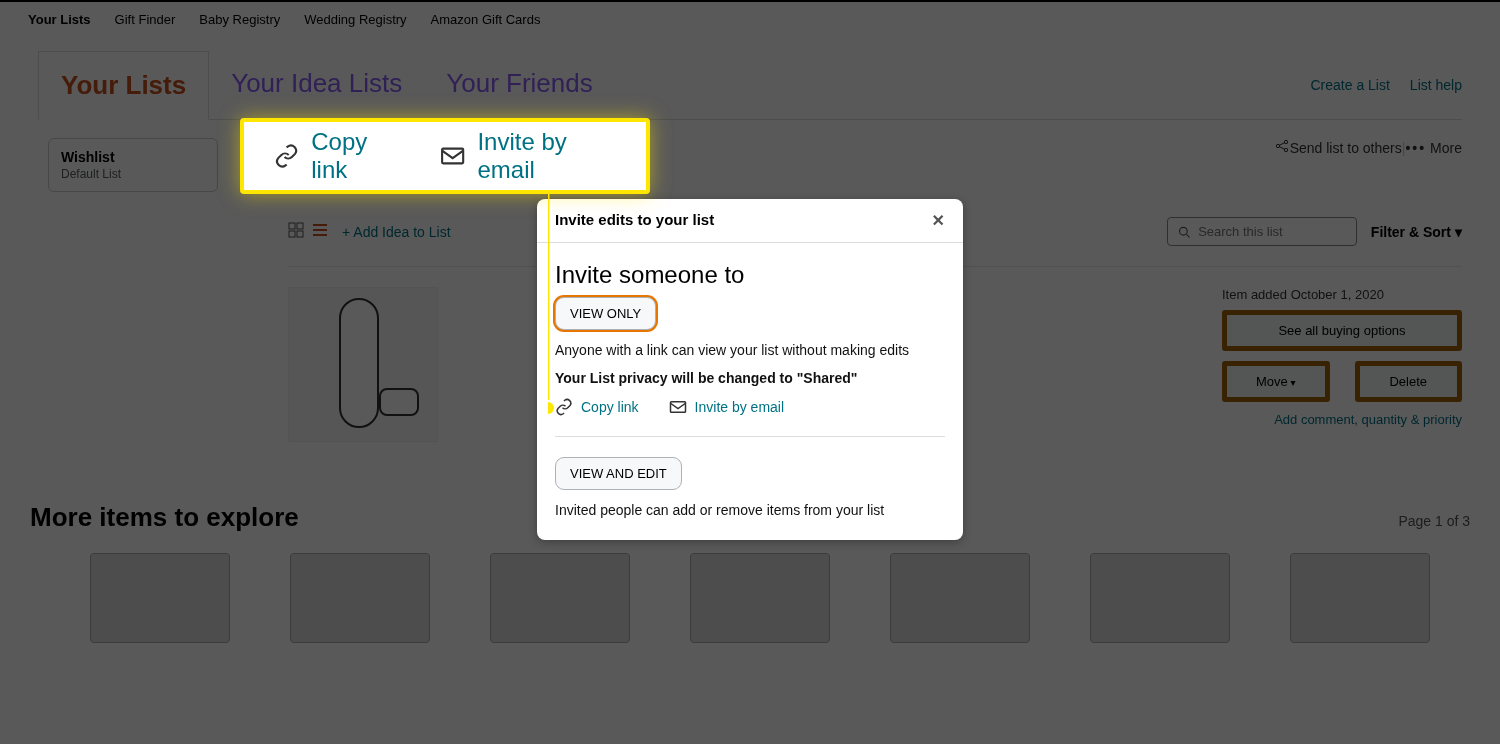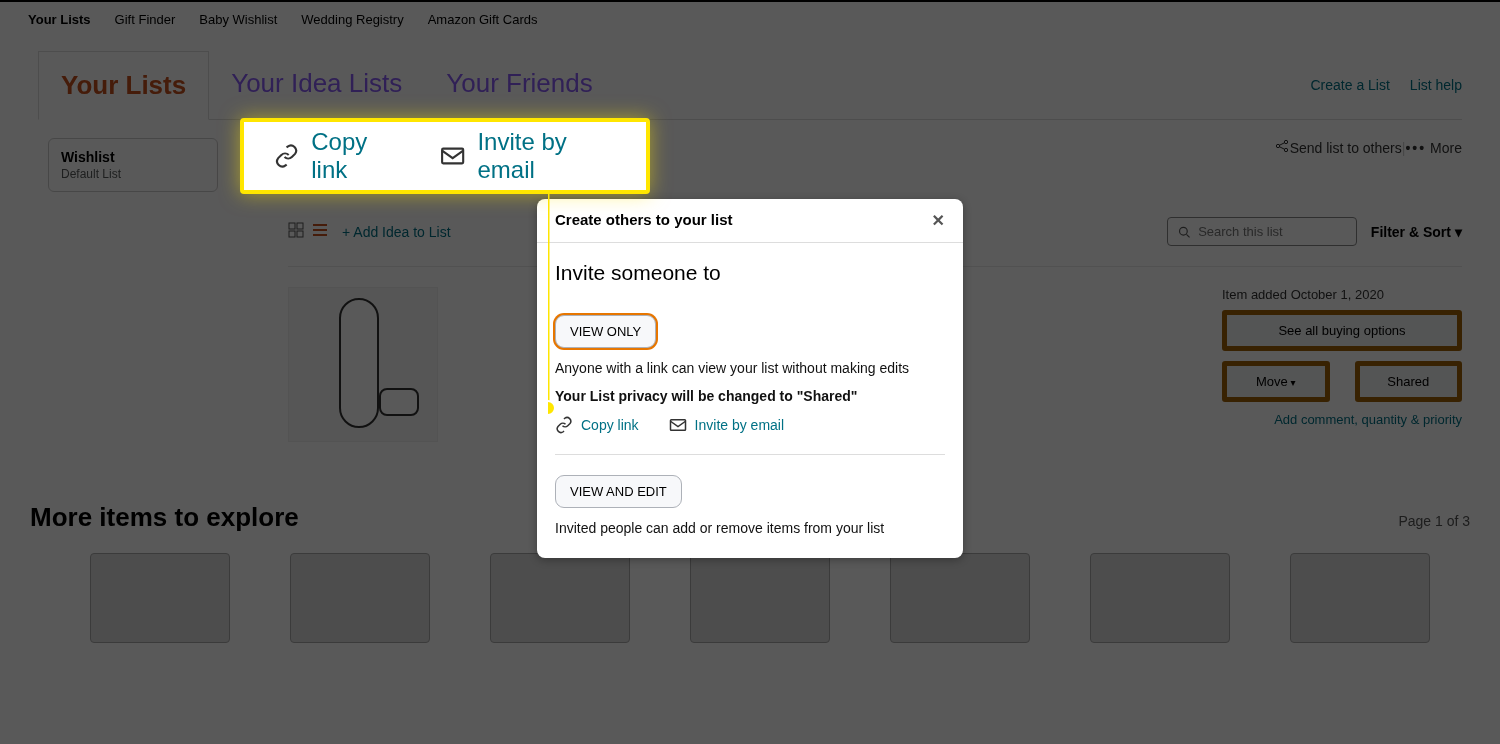--- a/index.html
+++ b/index.html
@@ -68,37 +68,37 @@
     .highlight-box { position: absolute; left: 240px; top: 118px; width: 410px; height: 76px; background: #fff; border: 4px solid #ffe600; border-radius: 4px; z-index: 200; display: flex; align-items: center; gap: 40px; padding: 0 30px; box-shadow: 0 0 20px rgba(255,230,0,0.5); }
     .highlight-box .hl-item { display: flex; align-items: center; gap: 12px; color: #007185; font-size: 24px; }
     .highlight-box svg { width: 28px; height: 28px; }
     .leader-line { position: absolute; z-index: 190; left: 548px; top: 194px; }
     
     
     .modal { position: absolute; left: 537px; top: 199px; width: 426px; background: #fff; border-radius: 8px; z-index: 150; box-shadow: 0 2px 8px rgba(0,0,0,0.3); }
     .modal-header { display: flex; justify-content: space-between; padding: 12px 18px; border-bottom: 1px solid #ddd; font-weight: bold; font-size: 15px; }
     .close-x { cursor: pointer; font-size: 16px; color: #555; }
     .modal-body { padding: 18px; }
-    .modal h3 { font-size: 21px; font-weight: normal; margin-bottom: 30px; }
+    .modal h3 { font-size: 24px; font-weight: normal; margin-bottom: 8px; }
     .pill-btn { display: inline-block; padding: 8px 14px; border: 1px solid #adb1b8; border-radius: 9px; background: #f7f8fa; font-size: 13px; box-shadow: 0 0 0 2px #e77600; }
     .pill-btn.plain { box-shadow: none; }
     .note { font-size: 14px; margin: 12px 0 4px; color: #111; }
     .note.bold { font-weight: bold; }
     .inline-links { display: flex; gap: 30px; margin-top: 12px; align-items: center; }
     .inline-links a { color: #007185; text-decoration: none; font-size: 14px; display: flex; align-items: center; gap: 8px; }
     .inline-links svg { width: 18px; height: 18px; }
     .modal-divider { height: 1px; background: #ddd; margin: 20px 0; }
   </style>
 </head>
 <body>
 
 <div class="topnav">
   <a class="bold">Your Lists</a>
   <a>Gift Finder</a>
-  <a>Baby Wishlist</a>
+  <a>Baby Registry</a>
   <a>Wedding Registry</a>
   <a>Amazon Gift Cards</a>
 </div>
 
 <div class="tab-row">
   <div class="tabs">
     <div class="tab active">Your Lists</div>
     <div class="tab">Your Idea Lists</div>
     <div class="tab">Your Friends</div>
   </div>
@@ -167,21 +167,21 @@
     <div class="item-row">
       <div class="item-img">
         <div class="ps5-body"></div>
           <div class="ps5-ctrl"></div>
       </div>
       <div class="item-meta">
         <div class="date">Item added October 1, 2020</div>
         <button class="btn">See all buying options</button>
         <div class="btn-row">
           <button class="btn dropdown-arrow">Move</button>
-          <button class="btn">Shared</button>
+          <button class="btn">Delete</button>
         </div>
         <a class="link-s">Add comment, quantity &amp; priority</a>
       </div>
     </div>
   </div>
 </div>
 
 <div class="more-section">
   <div class="more-header">
     <div class="more-title">More items to explore</div>
@@ -217,21 +217,21 @@
   </div>
 </div>
 
 <svg class="leader-line" width="30" height="220">
   <line x1="0" y1="0" x2="0" y2="214" stroke="#ffe600" stroke-width="3"></line>
   <circle cx="0" cy="214" r="7" fill="#ffe600" stroke="#fff" stroke-width="2"></circle>
 </svg>
 
 <div class="modal">
   <div class="modal-header">
-    <span>Create others to your list</span>
+    <span>Invite edits to your list</span>
     <span class="close-x">✕</span>
   </div>
   <div class="modal-body">
     <h3>Invite someone to</h3>
     <span class="pill-btn">VIEW ONLY</span>
     <div class="note">Anyone with a link can view your list without making edits</div>
     <div class="note bold">Your List privacy will be changed to "Shared"</div>
     <div class="inline-links">
       <a>
         <svg viewBox="0 0 24 24" fill="none" stroke="#333" stroke-width="2">

